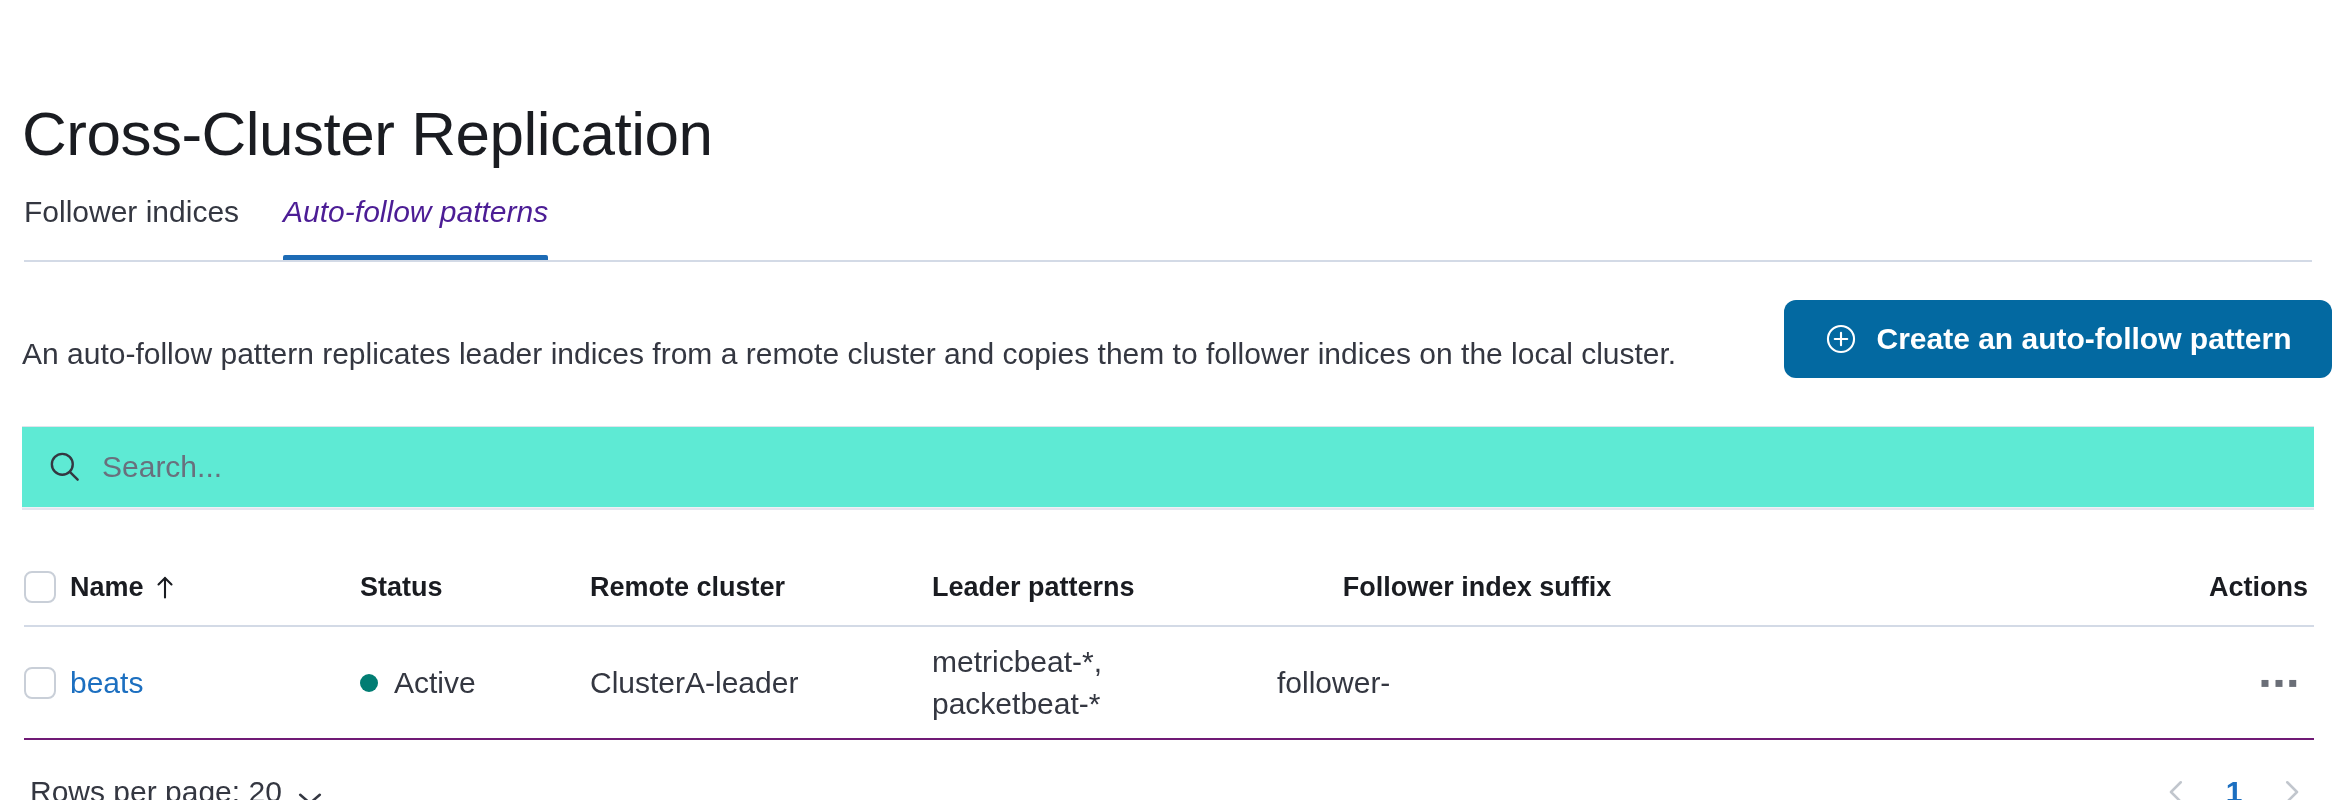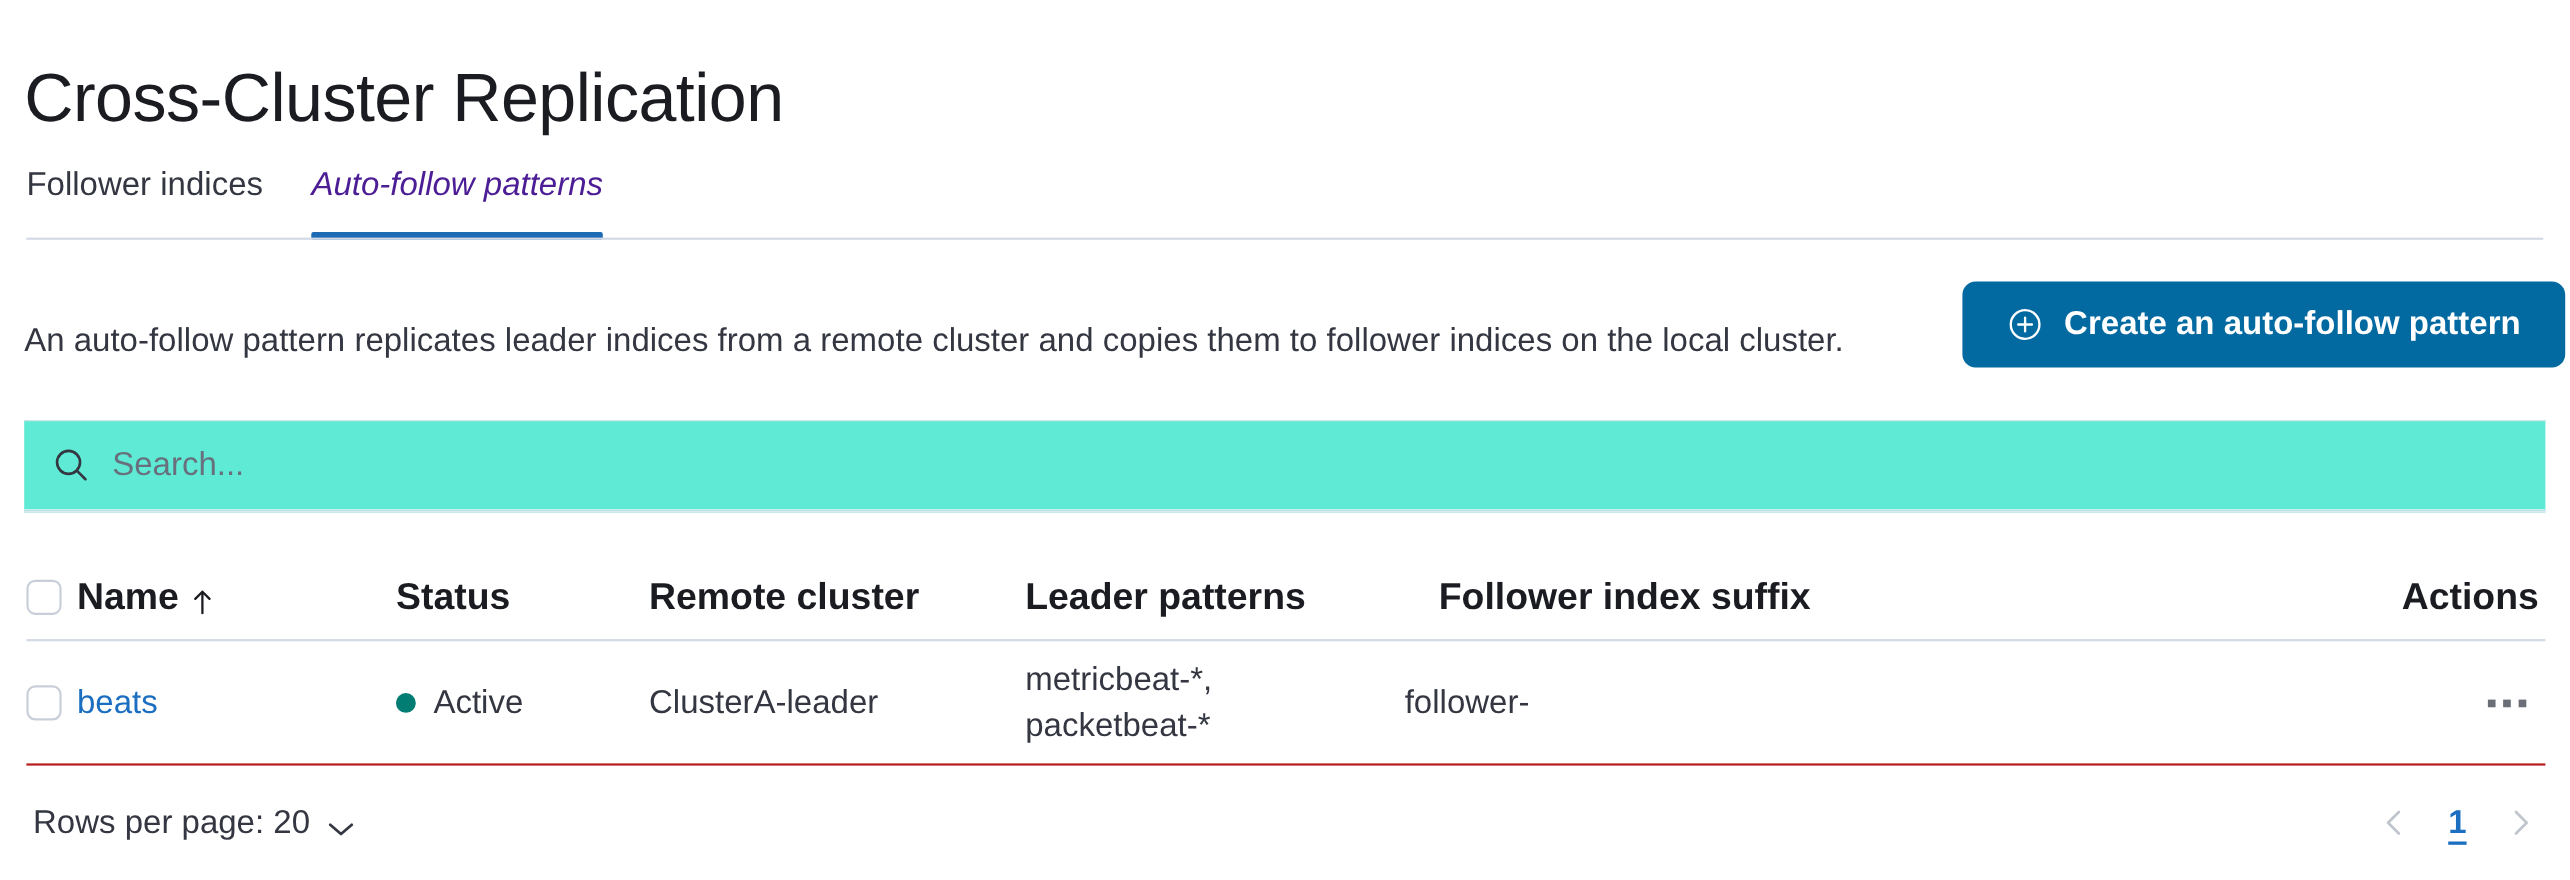--- a/index.html
+++ b/index.html
@@ -13,20 +13,21 @@
     font-family: "Liberation Sans", sans-serif;
     color: #343741;
     -webkit-font-smoothing: antialiased;
     overflow: hidden;
   }
   .page {
     position: relative;
     width: 2336px;
     height: 576px;
     box-sizing: border-box;
+    margin-top: 44px;
   }
 
   
   .page-title {
     position: absolute;
     left: 22px;
     top: 12px;
     font-size: 62px;
     line-height: 72px;
     font-weight: 400;
@@ -161,35 +162,35 @@
     display: flex;
     align-items: center;
     box-sizing: border-box;
   }
   .thead {
     height: 78px;
     border-bottom: 2px solid #d3dae6;
   }
   .tbody-row {
     height: 113px;
-    border-bottom: 2px solid #b91c1c;
+    border-bottom: 2px solid #701a75;
   }
 
   .cell { box-sizing: border-box; flex: 0 0 auto; }
   .c-check  { width: 46px; display: flex; align-items: center; }
   .c-name   { width: 290px; padding-left: 0px; }
   .c-status { width: 230px; }
   .c-remote { width: 342px; }
   .c-leader { width: 345px; }
   .c-prefix { width: 370px; }
   .c-suffix { width: 400px; text-align: center; }
   .c-actions{ flex: 1 1 auto; display: flex; justify-content: flex-end; padding-right: 6px; }
 
   .th-text {
-    font-size: 34px;
+    font-size: 27px;
     font-weight: 700;
     color: #1a1c21;
     white-space: nowrap;
     display: inline-flex;
     align-items: center;
     gap: 10px;
   }
   .sort-arrow {
     width: 22px;
     height: 26px;

